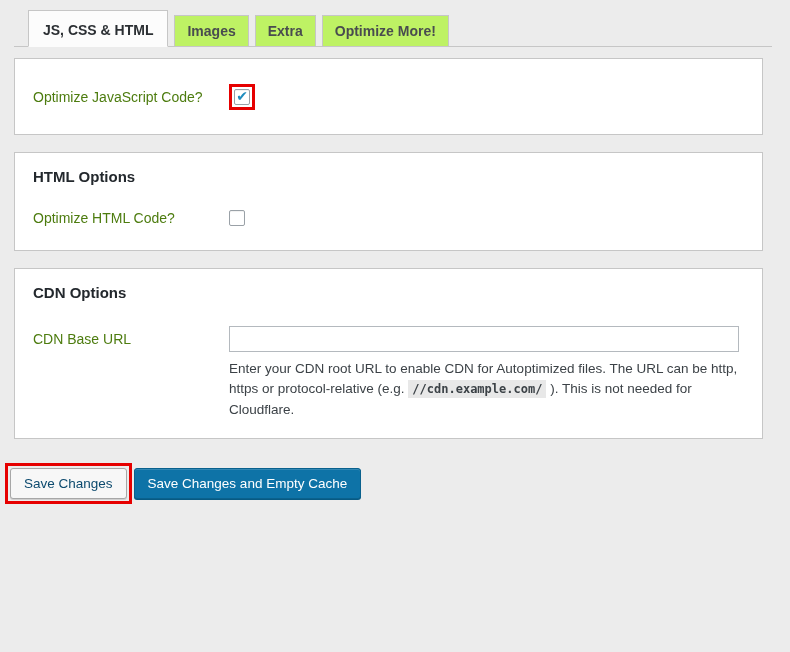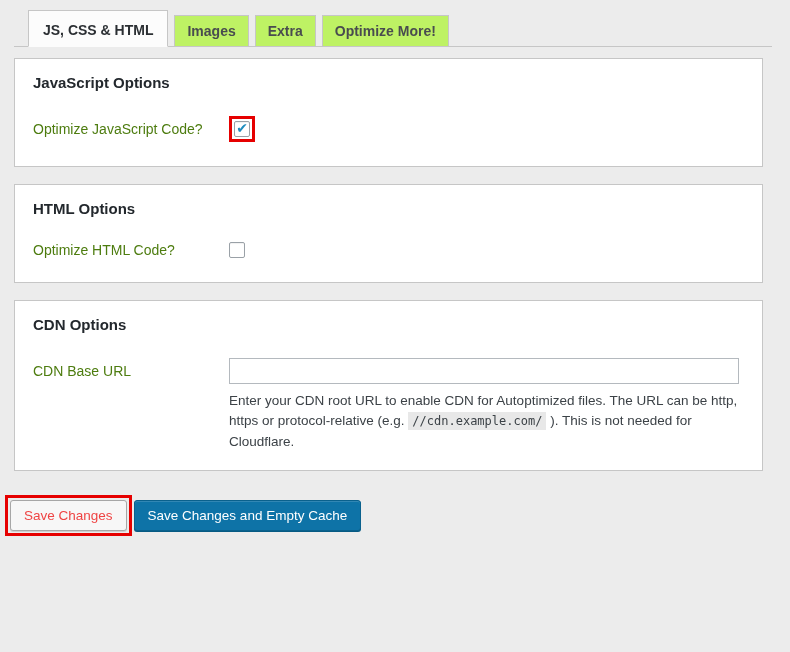--- a/index.html
+++ b/index.html
@@ -92,35 +92,36 @@
   }
   .help-text{
     margin:7px 0 0;width:522px;
     font-size:13.5px;line-height:1.5;color:#3c4247;
   }
   .help-text code{
     font-family:"DejaVu Sans Mono","Liberation Mono",monospace;
     font-size:12px;
     background:#e8e8e8;
     padding:2px 4px;
+    font-weight:bold;
   }
 
   
   .button-row{
     margin-top:24px;display:flex;align-items:center;
   }
   .button{
     display:inline-block;border-radius:3px;cursor:pointer;
     font-size:13.5px;line-height:1;white-space:nowrap;
     padding:8px 13px;
   }
   .button-secondary{
     background:#f7f7f7;
     border:1px solid #a7a7a7;
-    color:#ef4444;
+    color:#0c4a6e;
     box-shadow:0 1px 0 #cfcfcf;
   }
   .button-primary{
     background:#0e73a7;
     border:1px solid #0a618d;
     color:#fff;
     margin-left:2px;
     box-shadow:inset 0 1px 0 rgba(255,255,255,.15),0 1px 0 #075a83;
   }
   .red-box-btn{
@@ -135,21 +136,20 @@
 <div class="wrap">
 
   <div class="nav-tab-wrapper">
     <a class="nav-tab nav-tab-active">JS, CSS &amp; HTML</a>
     <a class="nav-tab">Images</a>
     <a class="nav-tab">Extra</a>
     <a class="nav-tab">Optimize More!</a>
   </div>
 
   <div class="postbox">
-    <h2>JavaScript Options</h2>
     <div class="form-row">
       <div class="form-label">Optimize JavaScript Code?</div>
       <span class="red-box">
         <span class="checkbox">
           <span class="check">✔</span>
         </span>
       </span>
     </div>
   </div>
 

